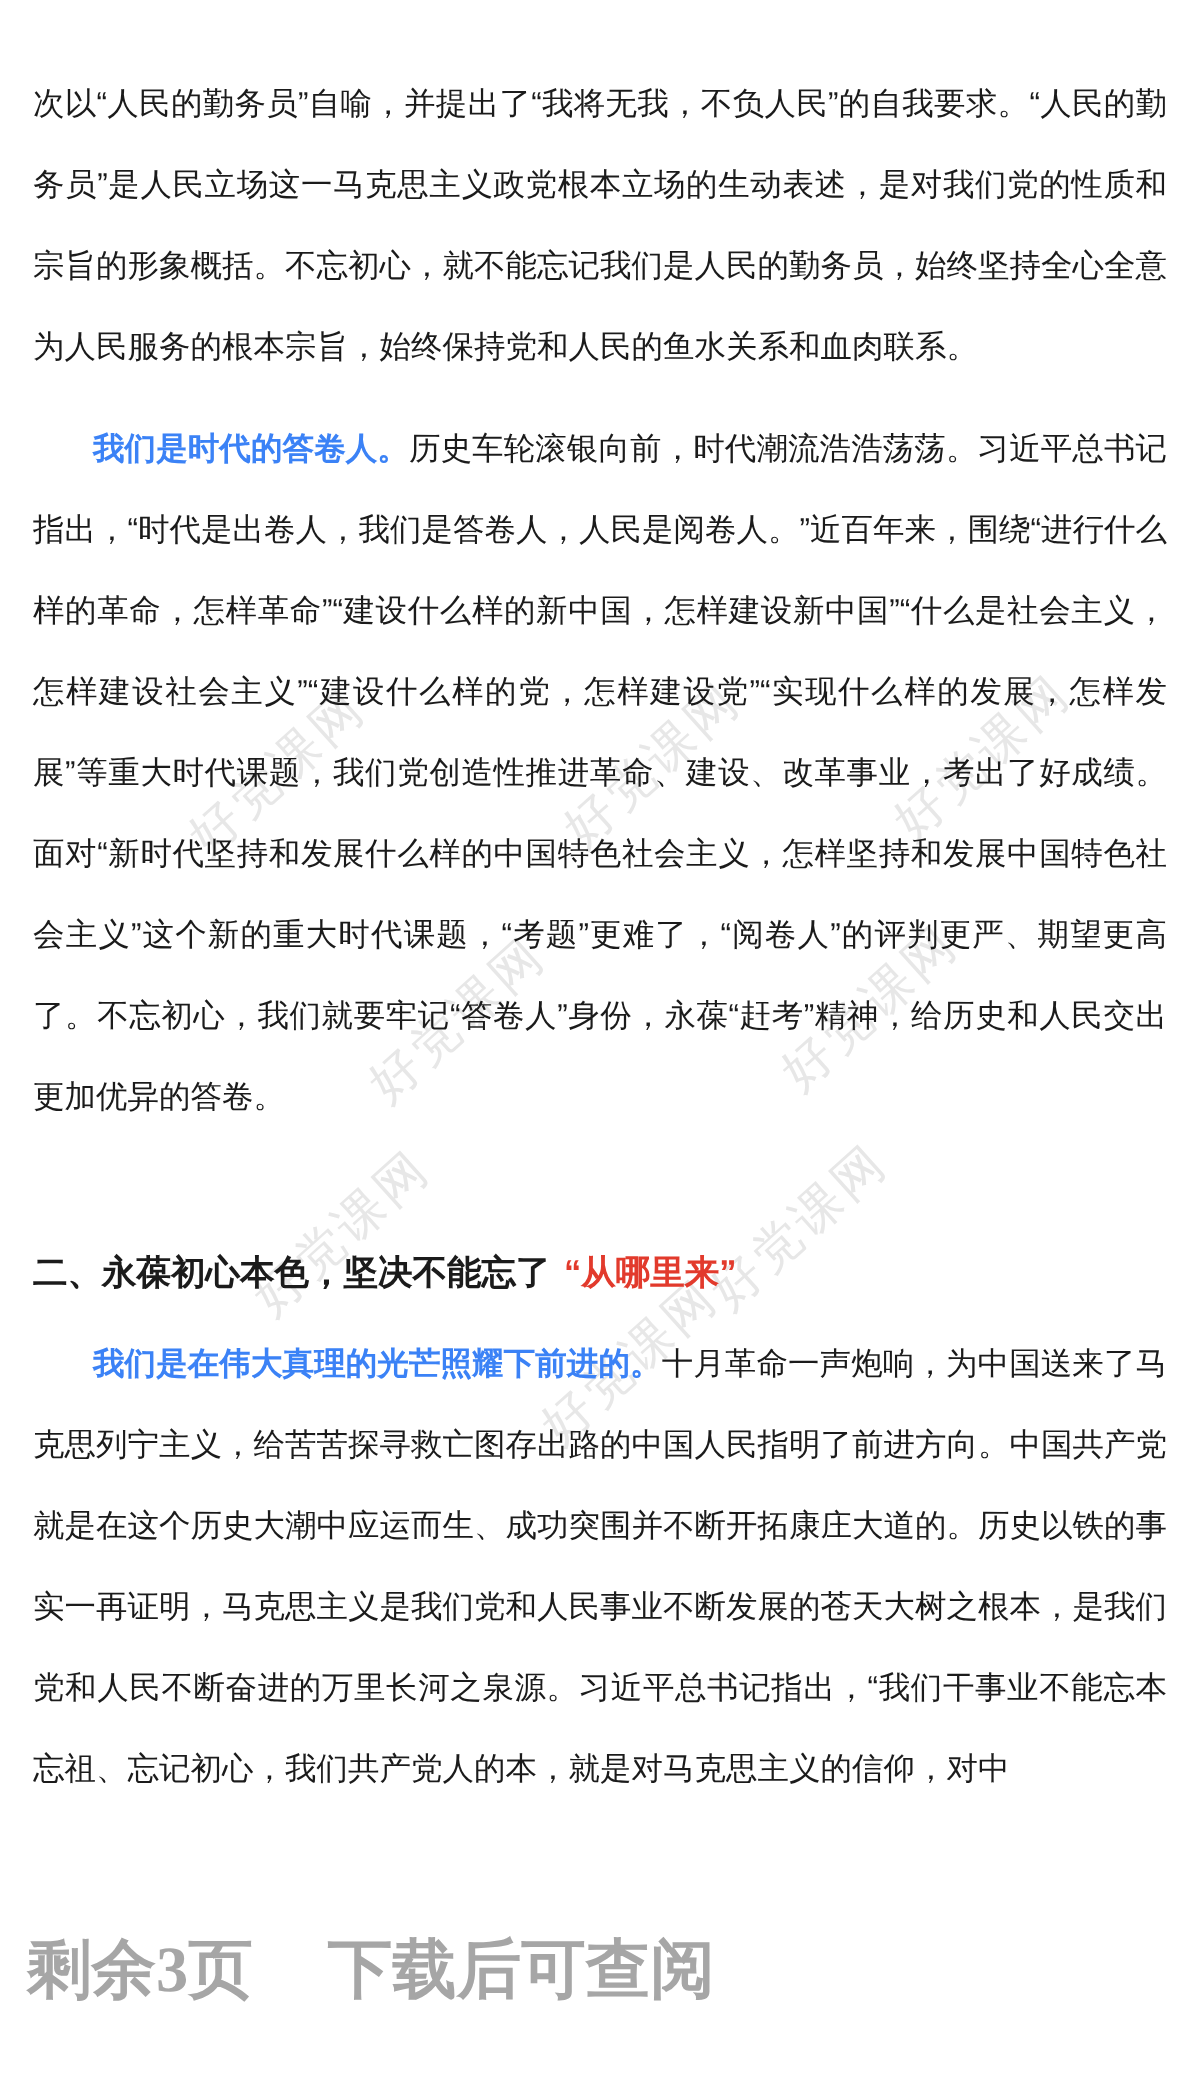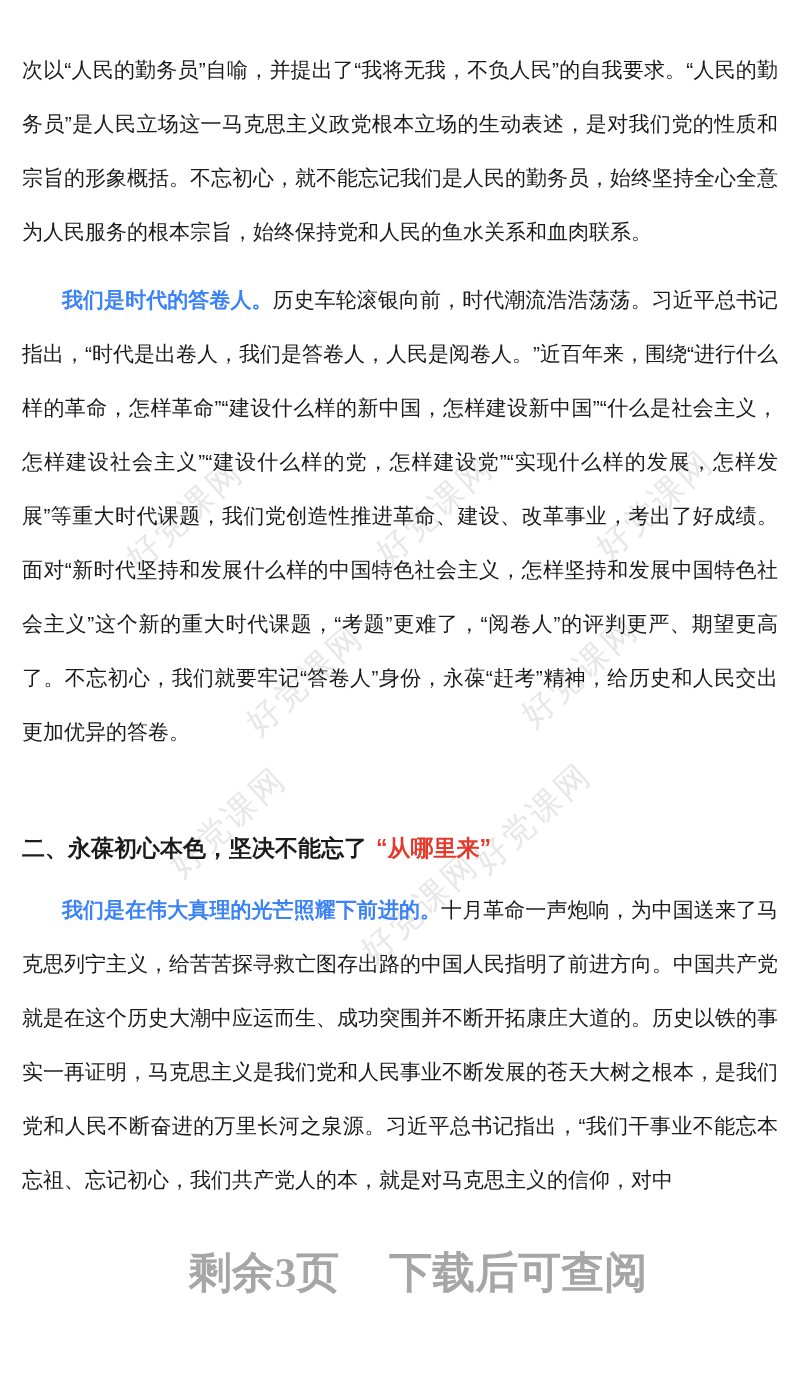--- a/index.html
+++ b/index.html
@@ -58,23 +58,23 @@
     text-align: left;
   }
   h2.section-heading .h-red {
     color: #e23a2c;
     margin-left: 9px;
   }
   
   .footer {
     position: absolute;
     z-index: 2;
-    top: 1244px;
+    top: 1284px;
     left: 0; right: 0;
-    text-align: center;
+    text-align: left;
   }
   .footer-inner {
     display: inline-block;
     transform: translateX(18px);
     font-family: "Liberation Serif", serif;
     font-weight: 700;
     font-size: 43px;
     color: #a6a6a6;
     white-space: nowrap;
   }

